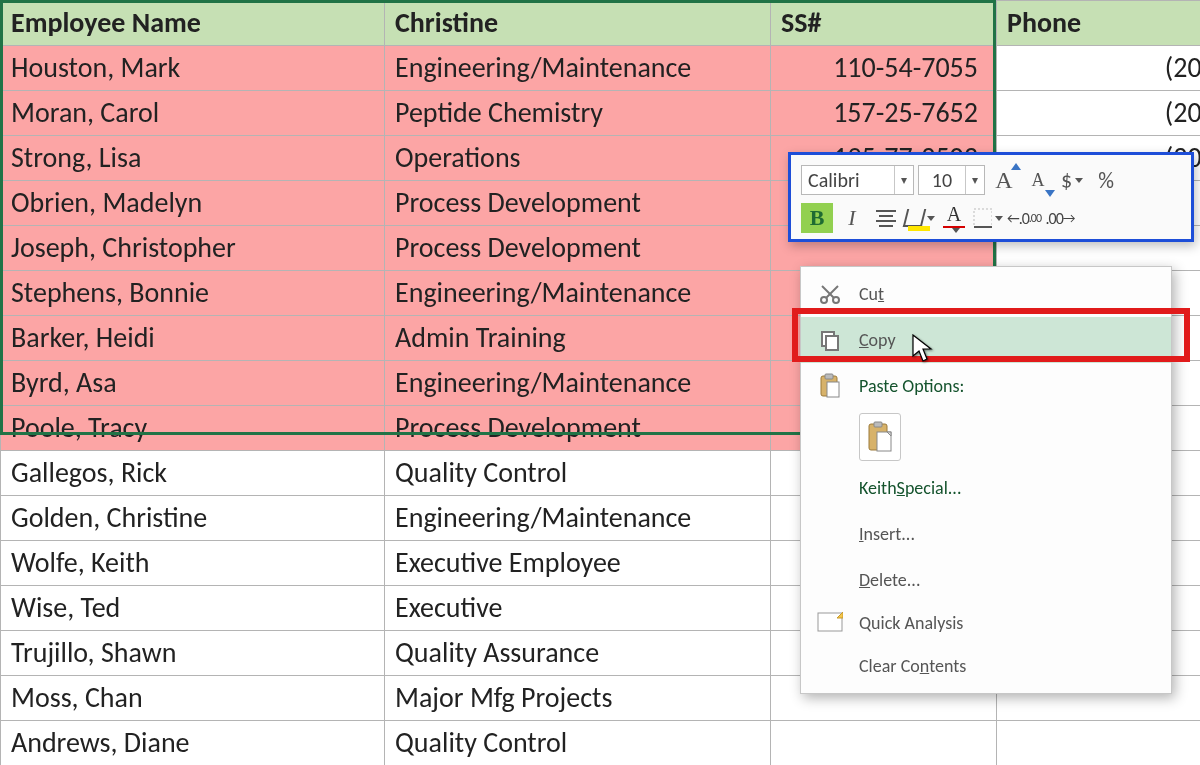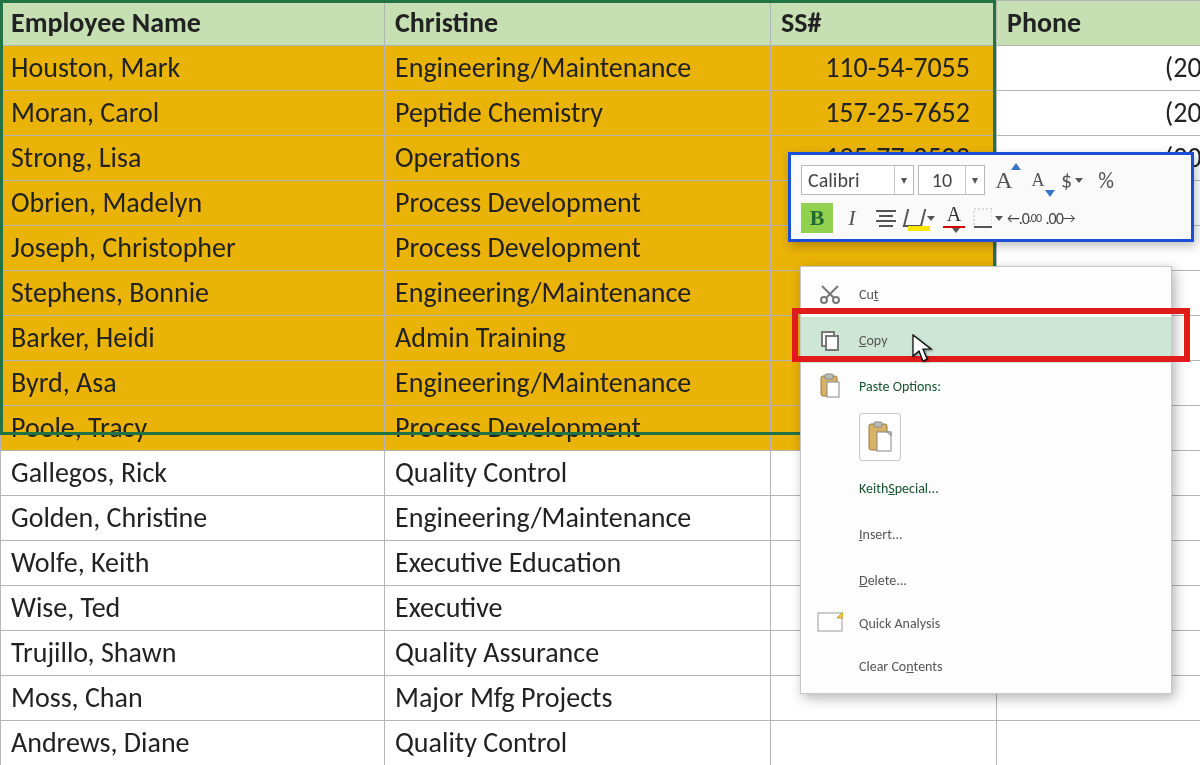--- a/index.html
+++ b/index.html
@@ -6,23 +6,23 @@
   body{width:1200px;height:765px;overflow:hidden;position:relative;}
   .sheet{position:absolute;left:0;top:0;width:1300px;}
   table.grid{border-collapse:collapse;width:100%;table-layout:fixed;}
   table.grid col.c1{width:384px;}
   table.grid col.c2{width:386px;}
   table.grid col.c3{width:226px;}
   table.grid col.c4{width:304px;}
   table.grid th,table.grid td{border:1px solid #b4b4b4;padding:2px 8px 2px 10px;height:40px;font-size:28px;line-height:40px;white-space:nowrap;overflow:hidden;}
   table.grid th{background:#c6e0b4;font-weight:bold;text-align:left;}
   table.grid th.ssn,table.grid th.phone{}
-  table.grid td.ssn{text-align:right;padding-right:26px;margin-left:12px;}
+  table.grid td.ssn{text-align:right;padding-right:18px;margin-left:12px;}
   table.grid td.phone{text-align:right;padding-right:4px;}
-  tr.sel td{background:#eab308;}
+  tr.sel td{background:#fca5a5;}
   tr.sel td.phone{background:#fff;}
   
   .sel-outline{position:absolute;left:0;top:0;width:996px;height:435px;border:3px solid #217346;pointer-events:none;box-sizing:border-box;}
   
   .mini-toolbar{position:absolute;left:788px;top:152px;width:406px;height:90px;background:#fafafa;border:3px solid #1d4ed8;box-shadow:2px 4px 10px rgba(0,0,0,0.25);padding:6px 10px 4px 10px;box-sizing:border-box;}
   .mini-row{display:flex;align-items:center;height:38px;gap:4px;}
   .mini-font{display:flex;align-items:center;border:1px solid #b8b8b8;background:#fff;height:28px;}
   .mini-font input{border:none;outline:none;font-family:Calibri;font-size:20px;padding:0 6px;color:#444;}
   .mini-font .fname{width:80px;}
   .mini-font .fsize{width:34px;text-align:center;}
@@ -42,21 +42,21 @@
   .fill-btn .bucket{width:20px;height:16px;border:2px solid #555;border-top:none;transform:skewX(-14deg);}
   .fill-btn .bar{position:absolute;bottom:2px;left:3px;width:22px;height:5px;background:#ffe600;}
   .fontcolor-btn{width:30px;height:30px;position:relative;display:flex;flex-direction:column;align-items:center;justify-content:center;font-family:"Times New Roman",serif;font-size:20px;color:#333;}
   .fontcolor-btn .bar{width:22px;height:5px;background:#d40000;margin-top:0;}
   .border-btn{width:30px;height:30px;display:flex;align-items:center;justify-content:center;}
   .border-btn svg{display:block;}
   .dec-btn{font-size:16px;font-family:Calibri;color:#444;letter-spacing:-1px;}
   .arrow-dec{font-size:14px;}
   
   .context-menu{position:absolute;left:800px;top:266px;width:370px;background:#fdfdfd;border:1px solid #c7c7c7;box-shadow:3px 4px 12px rgba(0,0,0,0.3);padding:4px 0;}
-  .cm-item{display:flex;align-items:center;height:46px;font-size:14px;color:#555;padding:0 18px 0 58px;position:relative;cursor:default;}
+  .cm-item{display:flex;align-items:center;height:46px;font-size:18px;color:#555;padding:0 18px 0 58px;position:relative;cursor:default;}
   .cm-item.disabled{color:#14532d;}
   .cm-item .ico{position:absolute;left:14px;top:50%;transform:translateY(-50%);width:30px;height:30px;display:flex;align-items:center;justify-content:center;color:#7a7a7a;}
   .cm-item.hover{background:#cde6d6;}
   .cm-item .ul{text-decoration:underline;}
   .paste-icons{padding-left:58px;height:56px;display:flex;align-items:center;}
   .paste-clip{width:40px;height:46px;border:1px solid #c7c7c7;border-radius:3px;display:flex;align-items:center;justify-content:center;background:#fff;}
   .paste-clip svg{display:block;}
   .red-callout{position:absolute;left:792px;top:308px;width:398px;height:54px;border:6px solid #e11b1b;box-sizing:border-box;pointer-events:none;}
   .cursor{position:absolute;left:912px;top:334px;pointer-events:none;}
   .cursor svg{display:block;filter:drop-shadow(1px 1px 1px rgba(0,0,0,0.5));}
@@ -143,21 +143,21 @@
           <td class="phone"></td>
         </tr>
         <tr>
           <td>Golden, Christine</td>
           <td>Engineering/Maintenance</td>
           <td class="ssn"></td>
           <td class="phone"></td>
         </tr>
         <tr>
           <td>Wolfe, Keith</td>
-          <td>Executive Education</td>
+          <td>Executive Employee</td>
           <td class="ssn"></td>
           <td class="phone"></td>
         </tr>
         <tr>
           <td>Wise, Ted</td>
           <td>Executive</td>
           <td class="ssn"></td>
           <td class="phone"></td>
         </tr>
         <tr>

